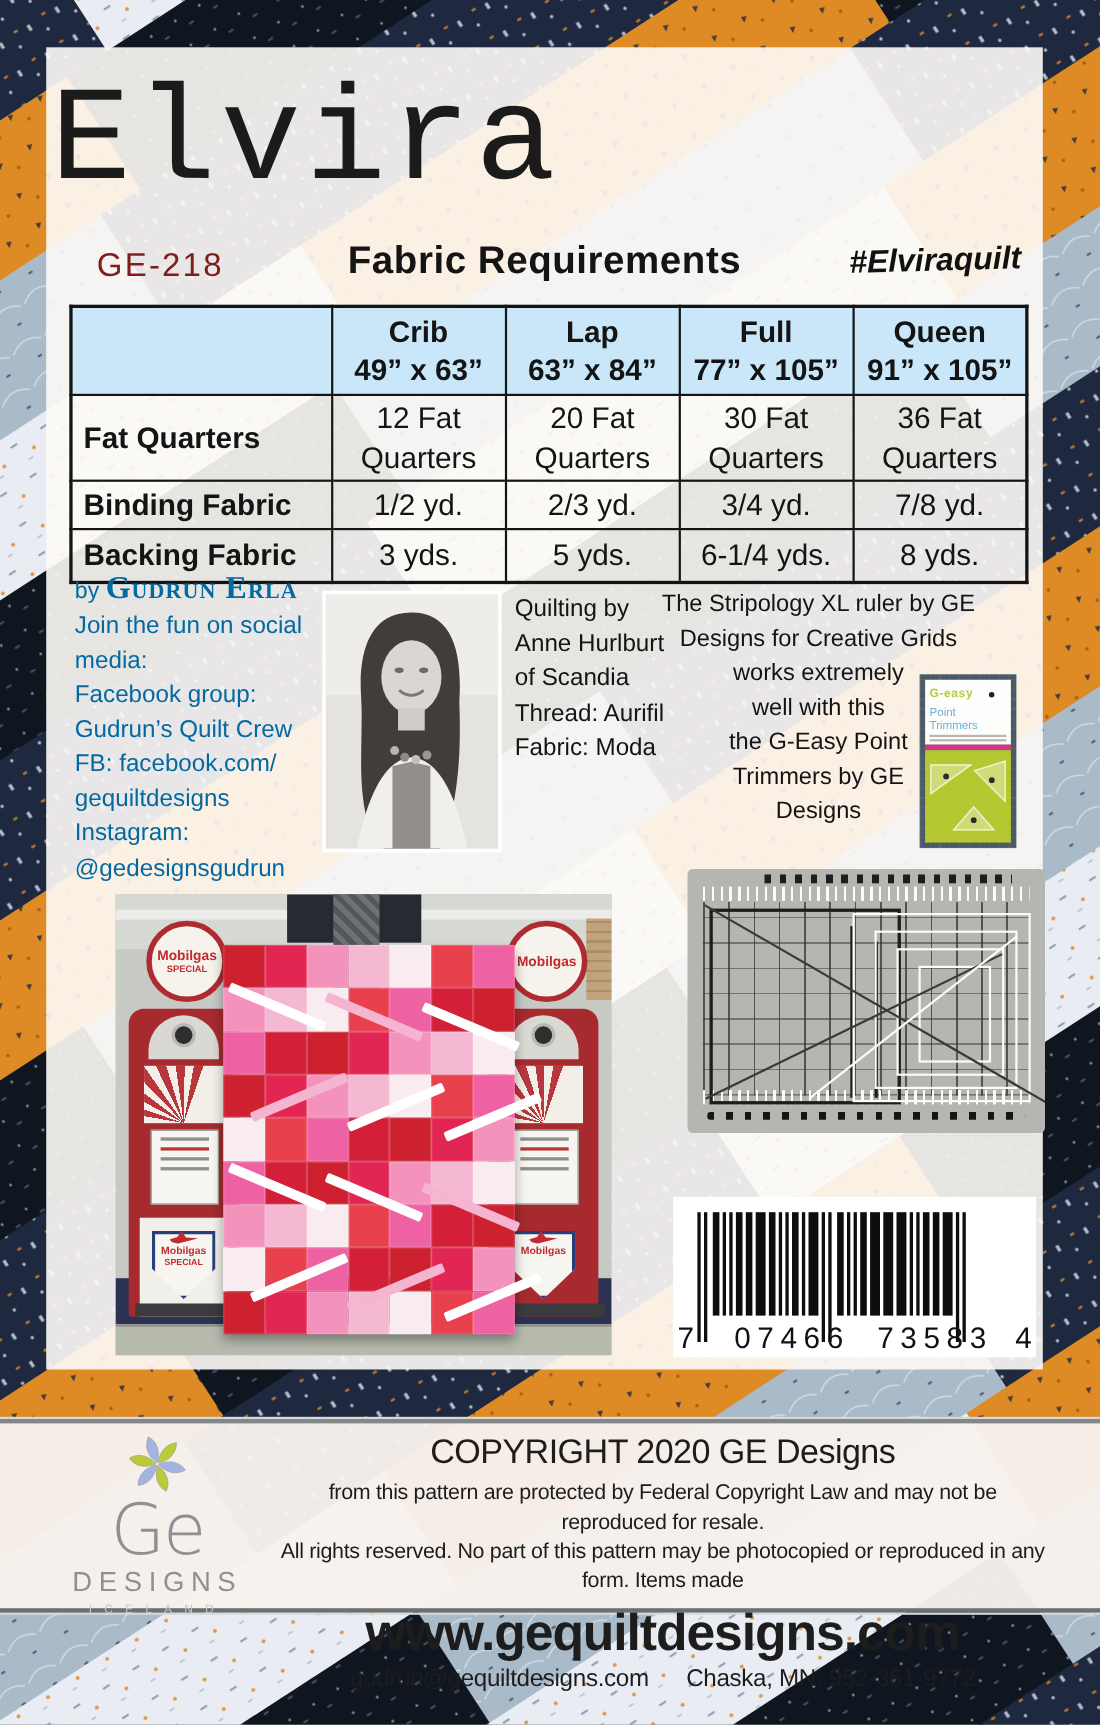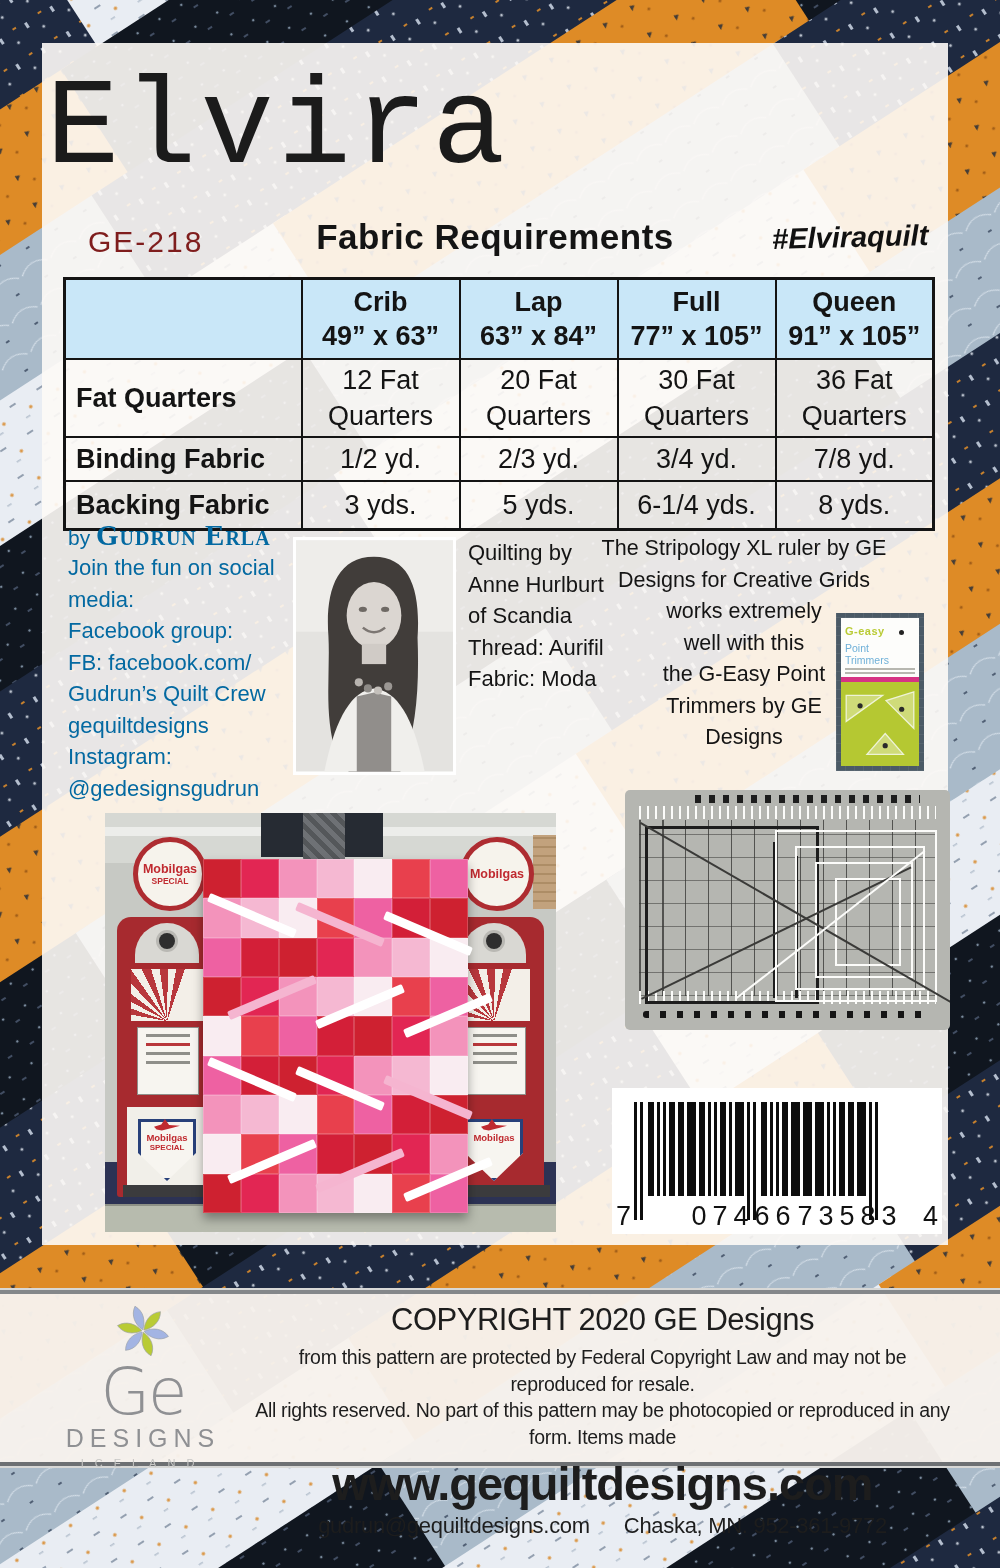--- a/index.html
+++ b/index.html
@@ -129,21 +129,21 @@
      background:repeating-linear-gradient(90deg,#151515 0 6px,transparent 6px 17px);
      border-radius:3px;}
 
   
   .barcode{position:absolute;left:570px;top:1045px;width:330px;height:146px;background:#fff;}
   #bars{position:absolute;left:22px;top:12px;width:292px;height:122px;}
   #bars .bar{position:absolute;bottom:26px;background:#0d0d0d;}
   #bars .bar.g{bottom:2px;}
   .bdigits{position:absolute;left:0;top:0;width:100%;height:100%;font-size:27px;color:#111;}
   .bdigits .d0{position:absolute;left:4px;bottom:2px;}
-  .bdigits .d1{position:absolute;left:72px;bottom:2px;width:120px;text-align:center;letter-spacing:6px;}
+  .bdigits .d1{position:absolute;left:48px;bottom:2px;width:120px;text-align:center;letter-spacing:6px;}
   .bdigits .d2{position:absolute;left:178px;bottom:2px;width:120px;text-align:center;letter-spacing:6px;}
   .bdigits .d3{position:absolute;right:4px;bottom:2px;}
 
   
   .footer{position:absolute;left:0;top:1290px;width:1000px;height:176px;
           background:rgba(247,242,236,0.97);
           border-top:4px solid #84878a;border-bottom:4px solid #6d7073;
           box-shadow:0 -2px 0 #d8d8d6,0 2px 0 #d8d8d6;box-sizing:border-box;}
   .logo{position:absolute;left:48px;top:4px;width:190px;text-align:center;color:#8f9093;}
   .logo svg{width:62px;height:62px;display:block;margin:2px auto 0 auto;}
@@ -338,22 +338,22 @@
 
     <div class="author">
       <div class="byline">
         <span>by</span>
         <span class="aname">Gudrun Erla</span>
       </div>
       <div class="social">
         <div>Join the fun on social</div>
         <div>media:</div>
         <div>Facebook group:</div>
+        <div>Gudrun’s Quilt Crew</div>
         <div>FB: facebook.com/</div>
-        <div>Gudrun’s Quilt Crew</div>
         <div>gequiltdesigns</div>
         <div>Instagram:</div>
         <div>@gedesignsgudrun</div>
       </div>
     </div>
 
     <div class="portrait">
       <svg viewBox="0 0 155 228">
         <rect width="155" height="228" fill="#e4e3e0"></rect>
         <rect width="155" height="90" fill="#eeedea"></rect>

